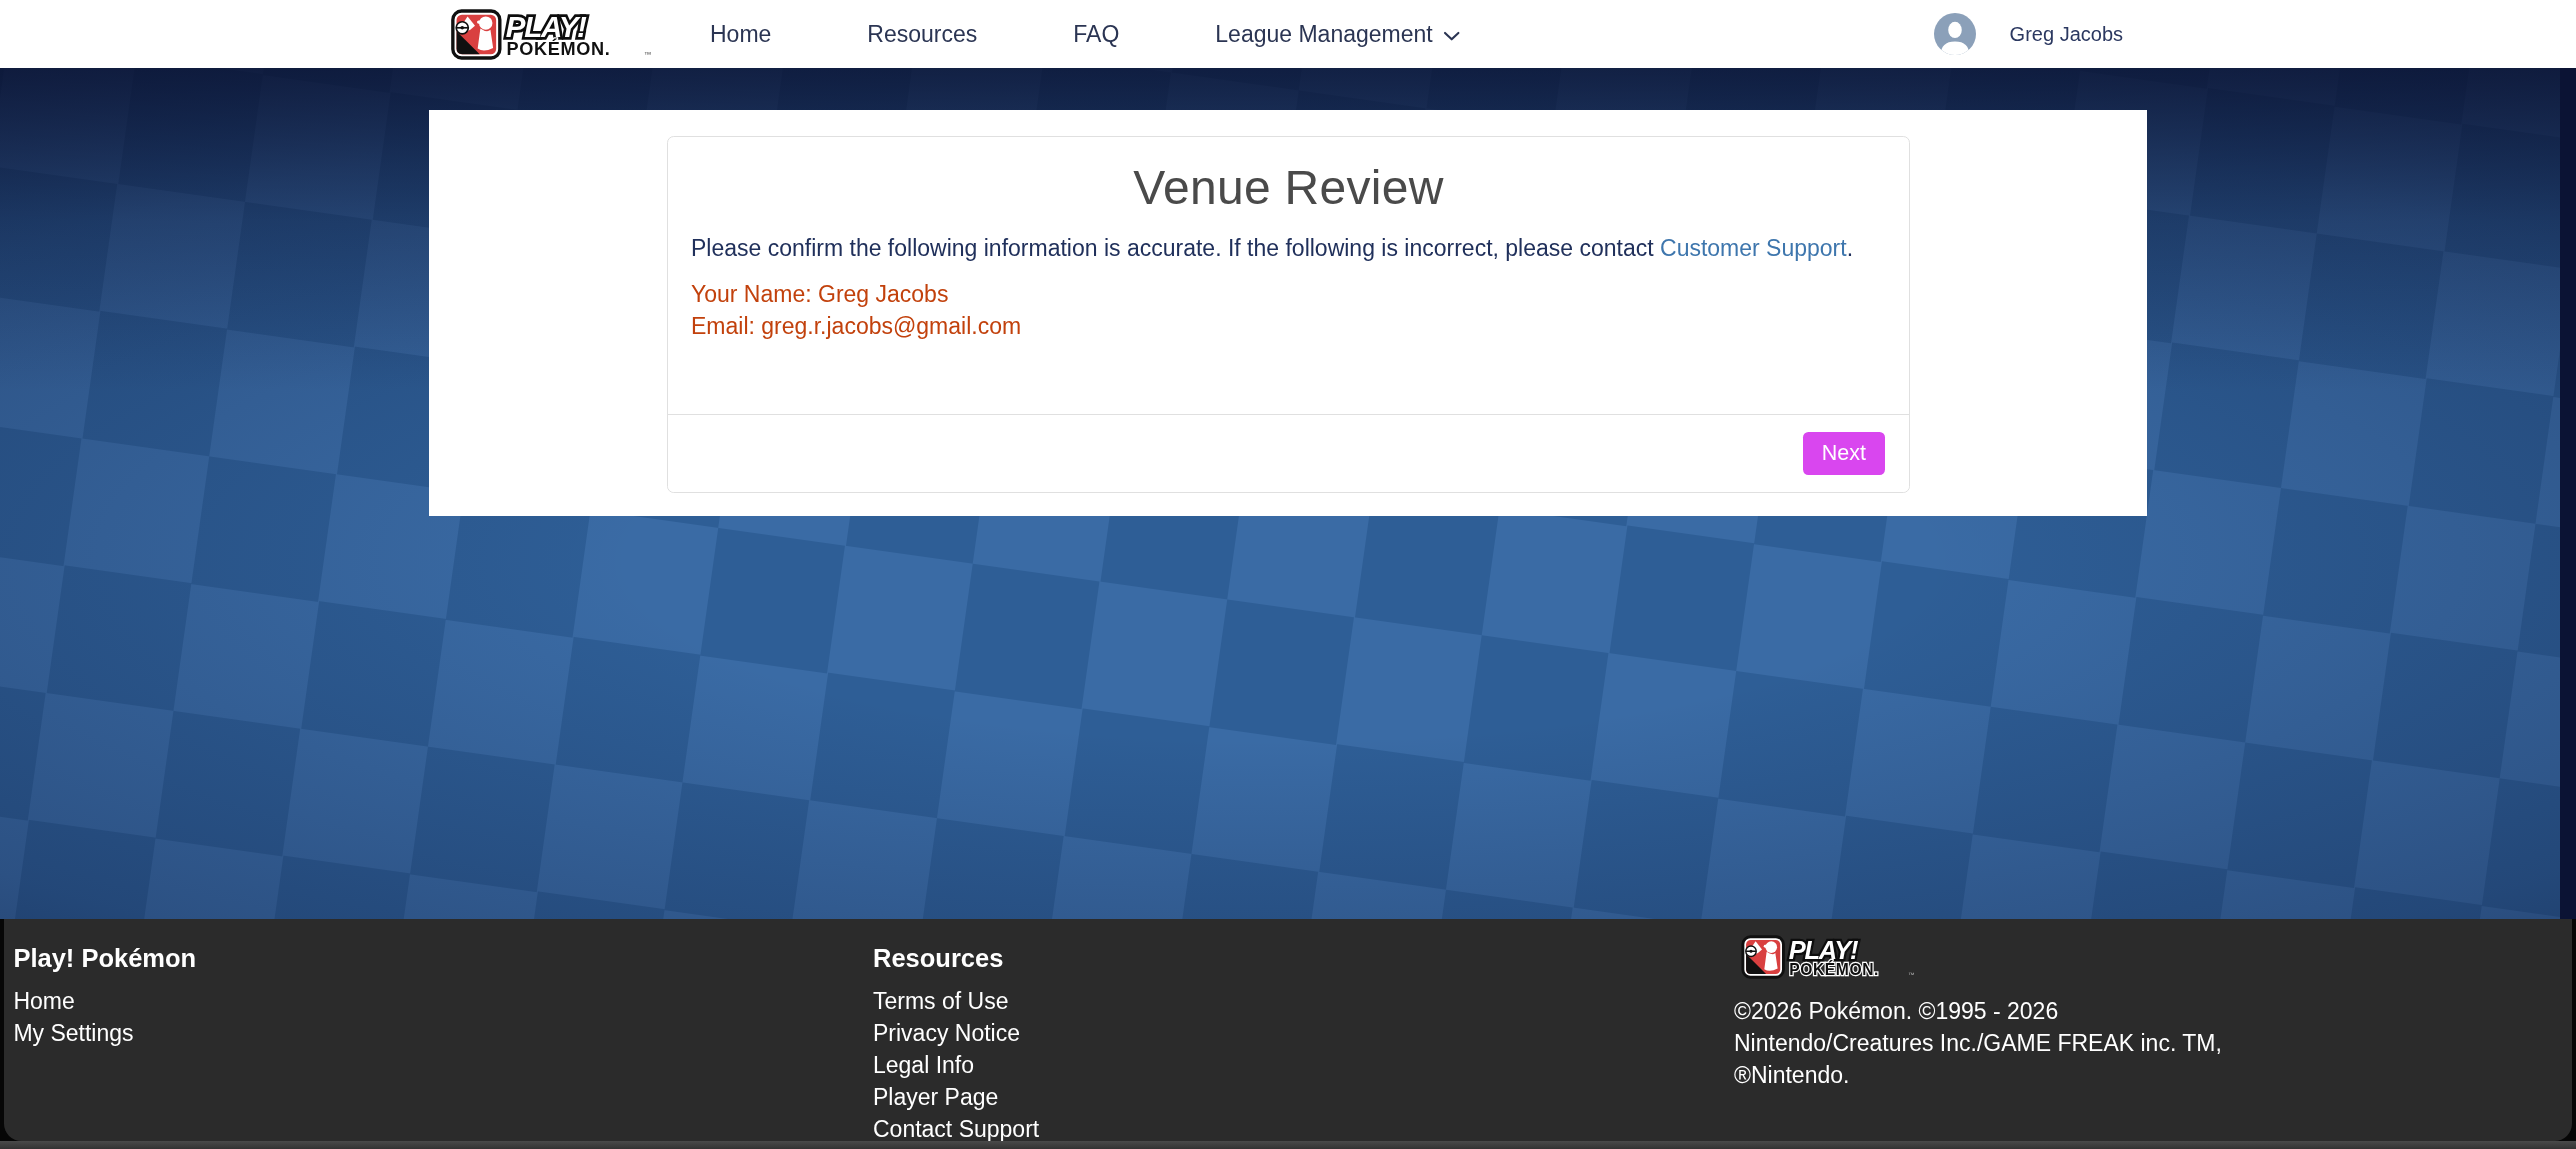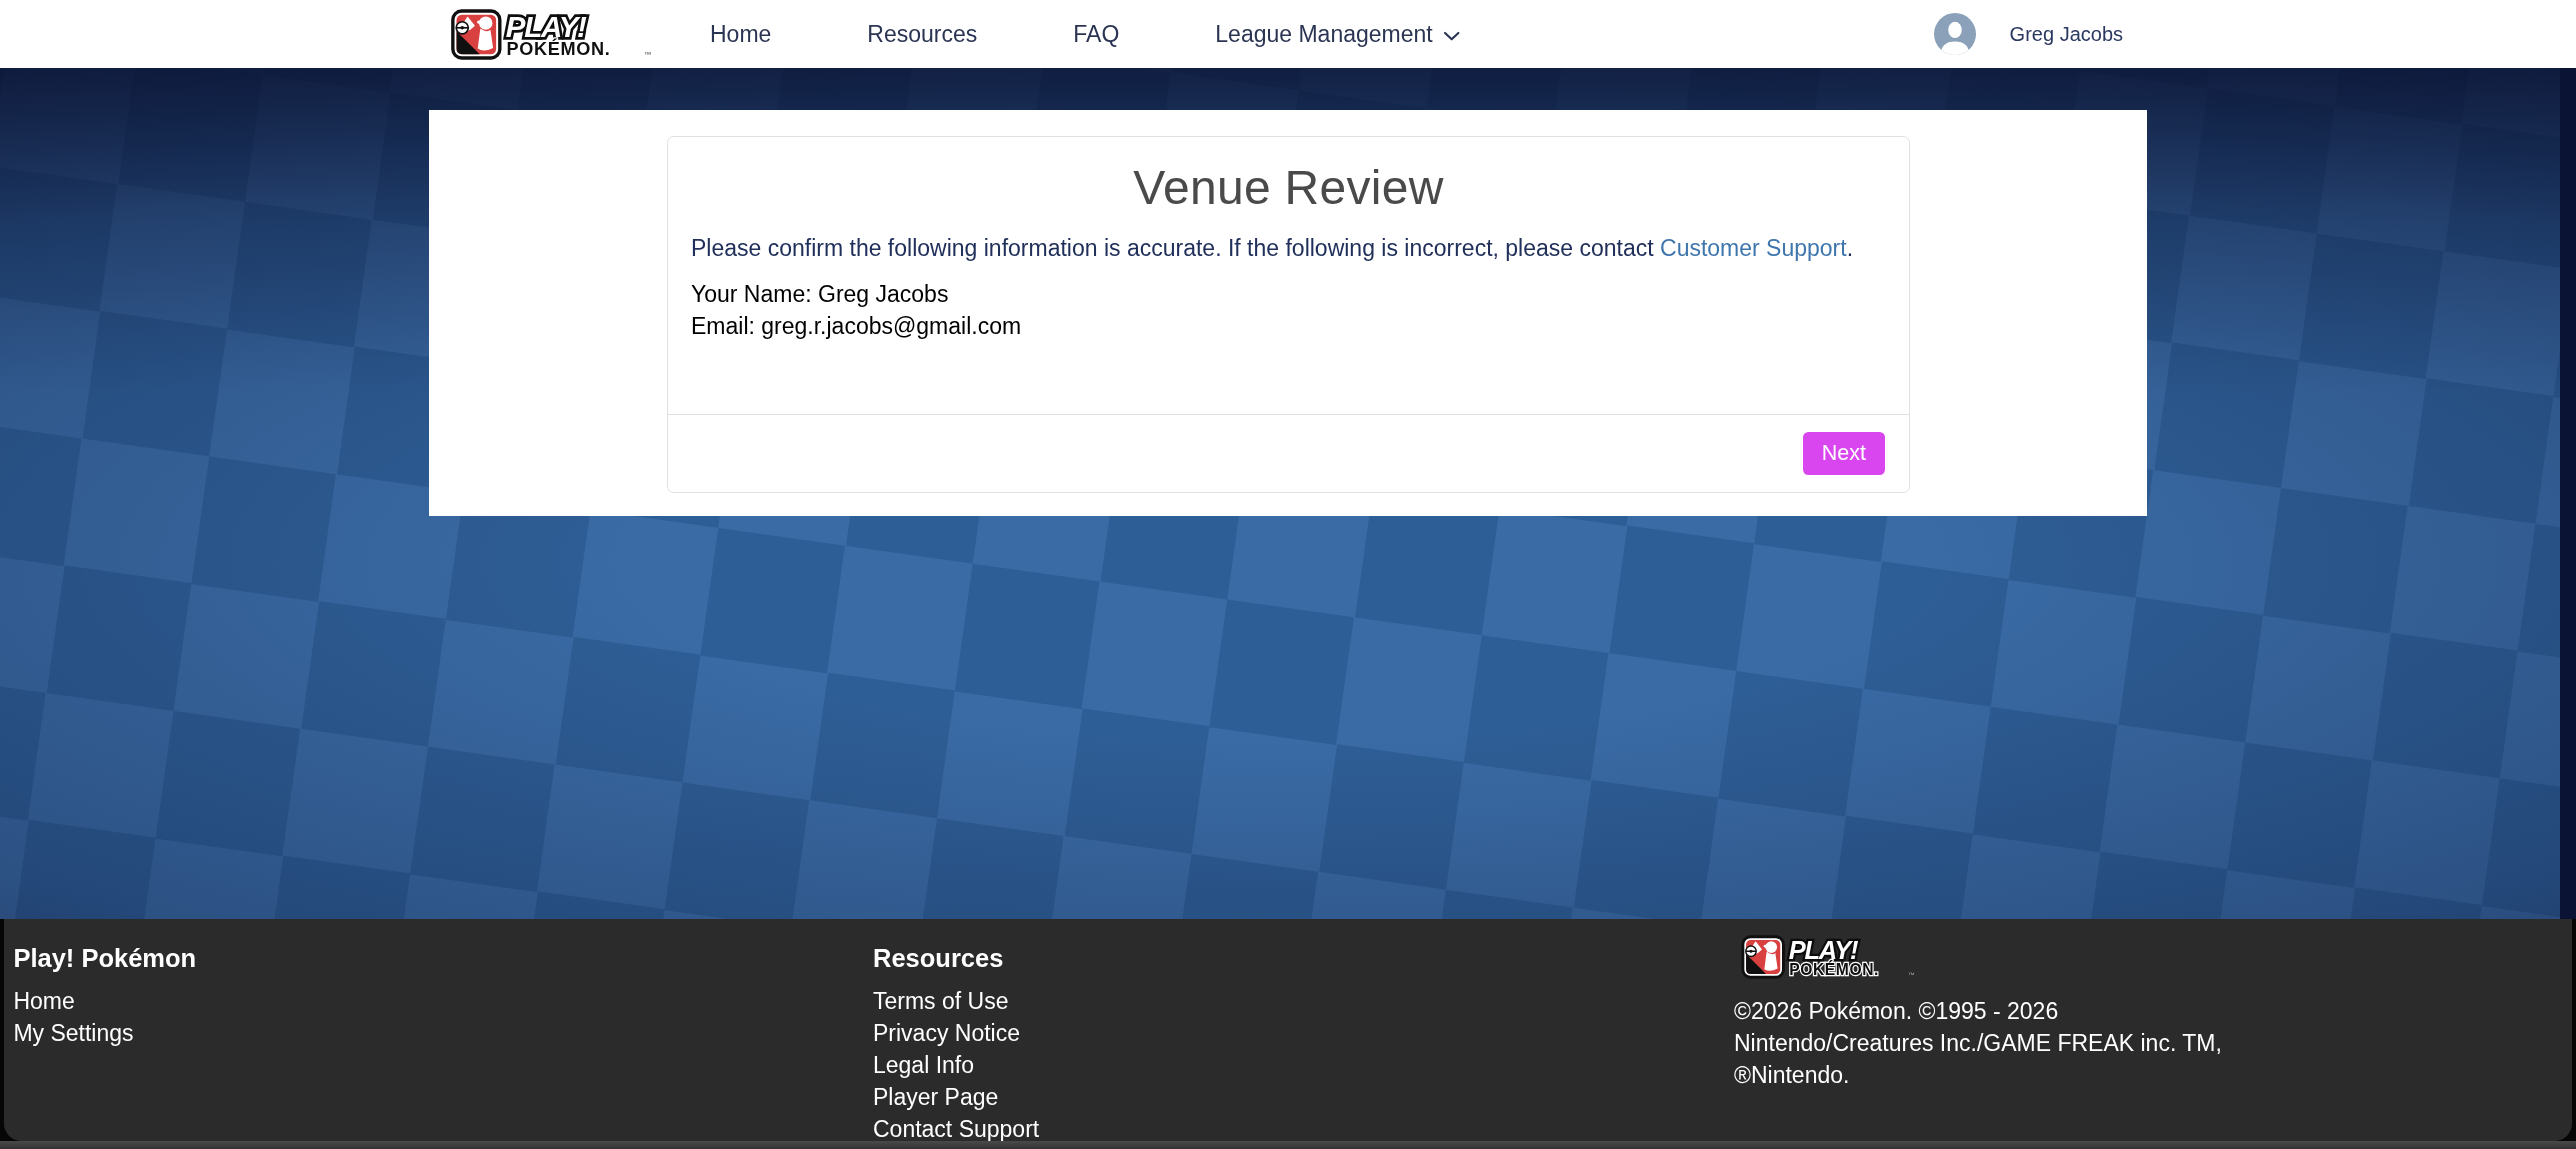--- a/index.html
+++ b/index.html
@@ -60,21 +60,21 @@
   .card-body { padding: 13.4px 23px 0 23px; }
   .card-title {
     margin-top: 9.4px; text-align: center;
     font-size: 48px; font-weight: 400; color: #4a4a4a; letter-spacing: 0.3px;
   }
   .card-intro {
     margin-top: 17.4px; font-size: 23px; line-height: 1.45; color: #20305b;
   }
   .intro-link { color: #3e76ad; text-decoration: none; cursor: pointer; }
   .info-lines { margin-top: 12px; }
-  .info-line { font-size: 23px; line-height: 32px; color: #000000; }
+  .info-line { font-size: 23px; line-height: 32px; color: #c2410c; }
   .card-footer {
     position: absolute; left: 0; right: 0; bottom: 0; height: 78px;
     border-top: 1.3px solid #e0e0e0; border-radius: 0 0 6.7px 6.7px;
     display: flex; align-items: center; justify-content: flex-end;
     padding-right: 24px; background: #ffffff;
   }
   .next-btn {
     min-width: 79px; height: 43px; padding: 0 19px;
     background: #d946ef; color: #ffffff; font-size: 21.5px;
     font-family: "Liberation Sans", sans-serif;

